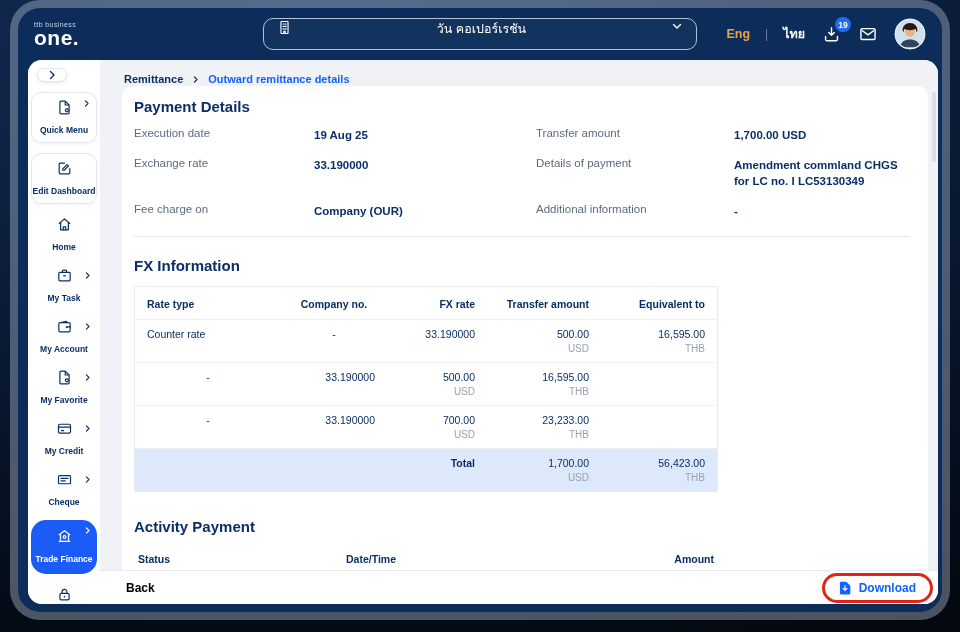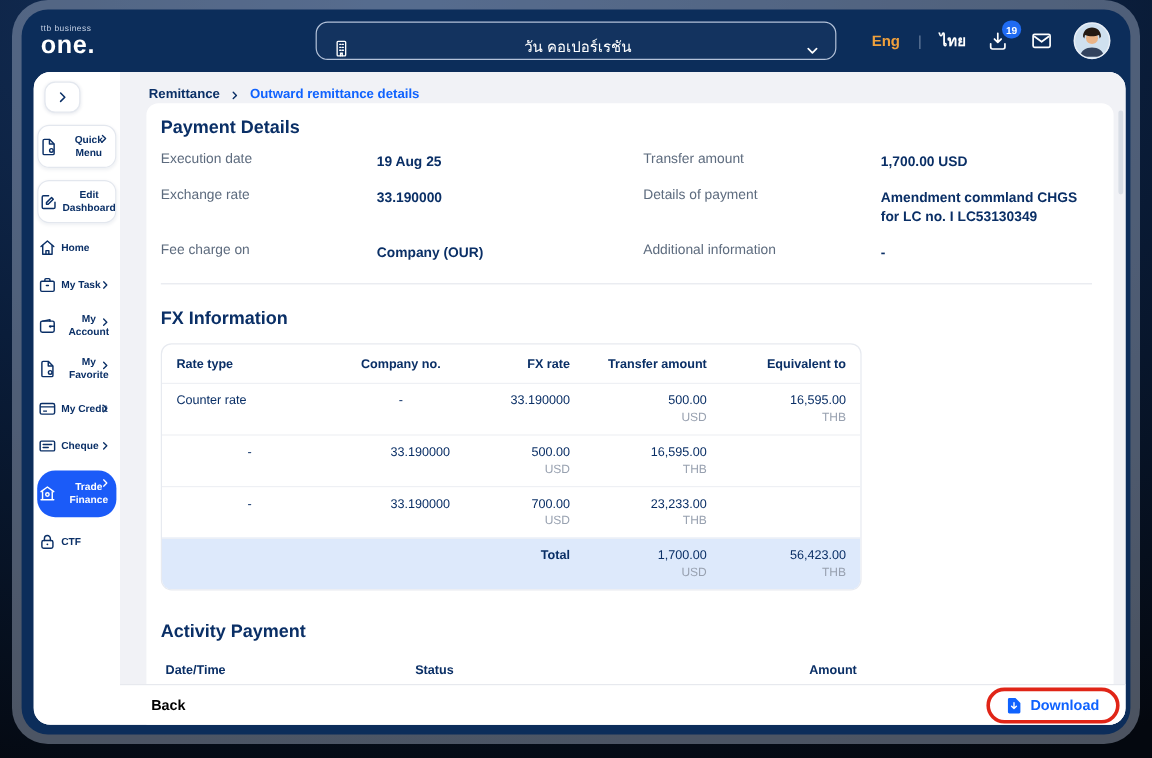--- a/index.html
+++ b/index.html
@@ -15,21 +15,21 @@
     box-shadow:0 0 0 8px rgba(176,189,209,.42);
     display:flex; flex-direction:column;
   }
   
   .topbar { flex:0 0 52px; display:flex; align-items:center; position:relative; padding:0 16px; color:#fff; }
   .logo { display:flex; flex-direction:column; line-height:1; cursor:default; }
   .logo-top { font-size:7px; color:#c6d2e6; letter-spacing:.4px; margin-bottom:1px; }
   .logo-main { font-size:21px; font-weight:bold; letter-spacing:.5px; line-height:.85; }
   .company-selector {
     position:absolute; left:50%; transform:translateX(-50%); top:10px;
-    width:434px; height:32px; display:flex; align-items:flex-end; gap:10px;
+    width:434px; height:32px; display:flex; align-items:flex-start; gap:10px;
     border:1.3px solid #b4c2d9; border-radius:10px; background:rgba(255,255,255,.03);
     color:#fff; padding:0 12px; cursor:pointer; font-family:inherit;
   }
   .company-name { flex:1; text-align:center; font-size:12.5px; }
   .topbar-right { margin-left:auto; display:flex; align-items:center; gap:15px; }
   .lang { font-size:12.5px; font-weight:bold; cursor:pointer; }
   .lang.eng { color:#efa03c; }
   .lang-div { color:#69809f; font-size:12px; }
   .top-icon { position:relative; width:22px; height:22px; display:flex; align-items:center; justify-content:center; cursor:pointer; }
   .badge {
@@ -42,42 +42,42 @@
   
   .inner { flex:1; display:flex; margin:0 4px 8px 10px; background:#fff; border-radius:14px; overflow:hidden; }
   
   .sidebar { flex:0 0 72px; background:#fff; display:flex; flex-direction:column; align-items:center; padding:8px 3px; gap:10px; overflow:hidden; }
   .sb-expand {
     align-self:flex-start; margin-left:6px; width:30px; height:26px;
     border:1px solid #e3e7ee; border-radius:9px; background:#fff; color:#0a2f66;
     display:flex; align-items:center; justify-content:center; cursor:pointer;
     box-shadow:0 1px 3px rgba(16,42,90,.10);
   }
-  .sb-item { position:relative; width:66px; display:flex; flex-direction:row; align-items:center; gap:3px; color:#0a2f66; cursor:pointer; padding:2px 0; }
+  .sb-item { position:relative; width:66px; display:flex; flex-direction:column; align-items:center; gap:9px; color:#0a2f66; cursor:pointer; padding:2px 0; }
   .sb-item .lbl { font-size:8.5px; font-weight:bold; text-align:center; line-height:1.3; }
   .sb-card { border:1px solid #e3e7ee; border-radius:10px; box-shadow:0 1px 3px rgba(16,42,90,.07); padding:6px 0; }
   .sb-chev { position:absolute; right:5px; top:6px; color:inherit; }
   .sb-item.active { background:#1b5bf8; color:#fff; border-radius:15px; padding:8px 0 9px; }
   
   .main { flex:1; background:#f1f2f6; position:relative; overflow:hidden; }
   .breadcrumb { height:26px; display:flex; align-items:center; gap:8px; padding:12px 0 0 24px; font-size:11px; font-weight:bold; }
   .bc-parent { color:#0a2f66; cursor:pointer; }
   .bc-sep { color:#0a2f66; display:flex; }
   .bc-current { color:#0f62fe; }
   .content-card {
     position:absolute; top:26px; left:22px; right:10px; bottom:0;
     background:#fff; border-radius:10px 10px 0 0; padding:12px 18px 0 12px; overflow:hidden;
   }
   .section-title { font-size:15px; font-weight:bold; color:#0a2f66; }
   .pd-grid { display:grid; grid-template-columns:180px 222px 198px 1fr; row-gap:13px; margin-top:12px; font-size:11.5px; align-items:start; }
   .f-label { color:#5d6b7e; }
   .f-value { font-weight:bold; color:#0a2f66; line-height:1.45; padding-right:6px; }
   .divider { border-top:1px solid #e5e8ee; margin-top:16px; }
   .fx-section { margin-top:20px; }
-  .fxt { width:584px; border:1px solid #e7eaf0; border-radius:9px; margin-top:12px; overflow:hidden; }
+  .fxt { width:584px; border:1px solid #e7eaf0; border-radius:2px; margin-top:12px; overflow:hidden; }
   .fx-row { display:grid; grid-template-columns:146px 106px 100px 114px 116px; font-size:10.5px; }
   .fx-row + .fx-row { border-top:1px solid #eef0f4; }
   .fx-row > div { padding:8px 12px; }
   .fx-head > div { padding:11px 12px 9px; font-weight:bold; color:#0a2f66; }
   .c-center { text-align:center; }
   .c-right { text-align:right; }
   .amt { color:#0a2f66; }
   .ccy { color:#98a1b0; font-size:10px; margin-top:3px; }
   .fx-total { background:#dde9fb; }
   .fx-total .tlabel { font-weight:bold; color:#0a2f66; }
@@ -416,22 +416,22 @@
                 <div class="amt">56,423.00</div>
                 <div class="ccy">THB</div>
               </div>
             </div>
           </div>
         </section>
 
         <section class="ah-section">
           <h2 class="section-title">Activity Payment</h2>
           <div class="ah-head">
+            <div>Status</div>
             <div>Date/Time</div>
-            <div>Status</div>
             <div class="c-right">Amount</div>
           </div>
           <div class="ah-row">
             <div>Success</div>
             <div>19 Aug 25, 14:50</div>
             <div class="c-right">1,700.00</div>
           </div>
         </section>
       </div>
 

